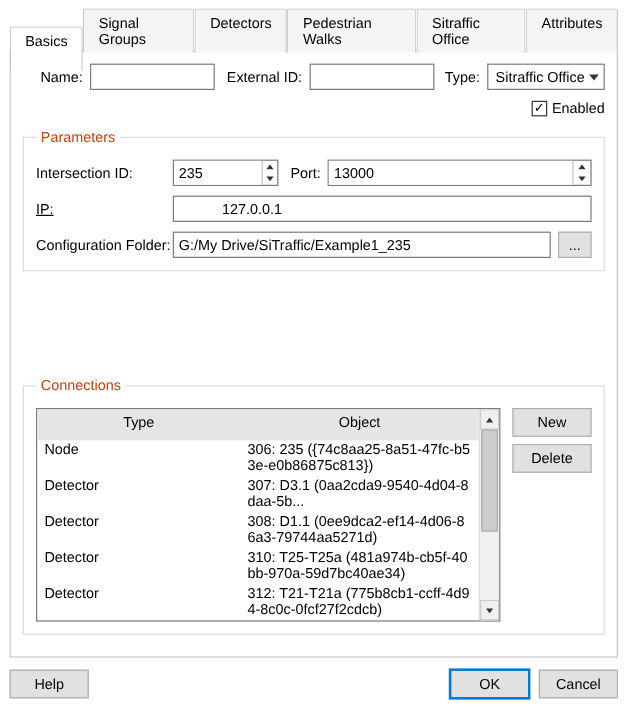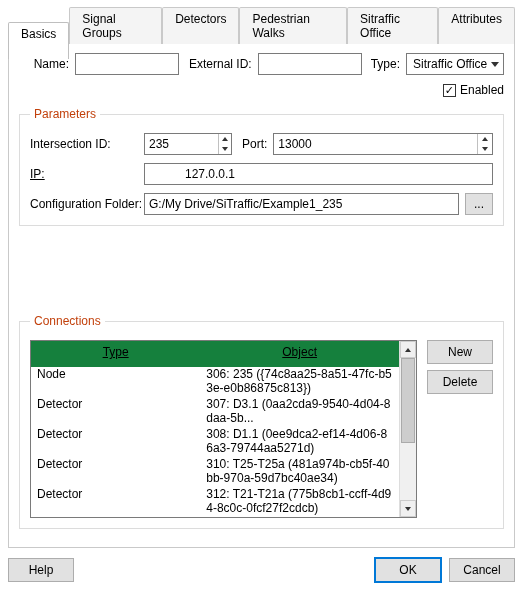--- a/index.html
+++ b/index.html
@@ -104,24 +104,23 @@
     background:#fff;
     flex:1;
     height: 178px;
     display:flex;
     position:relative;
     overflow:hidden;
   }
   .lb-content { flex:1; overflow:hidden;}
   .lb-head { display:flex; }
   .lb-head .hc {
-    background:#15803d;
+    background:#e5e5e5;
     text-align:center;
     padding:4px 0 8px 0;
-    text-decoration:underline;
   }
   .lb-head .hc:first-child{ width:46%; }
   .lb-head .hc:last-child{ width:54%; }
   .lb-rows { }
   .lb-row { display:flex; }
   .lb-row .c1 { width:46%; padding:0 6px 2px 6px;}
   .lb-row .c2 { width:54%; padding:0 6px 2px 6px; word-break:break-all;}
   .scrollbar { width:17px; background:#f0f0f0; border-left:1px solid #ddd; display:flex; flex-direction:column;}
   .scrollbar .sbb{height:17px; display:flex; align-items:center; justify-content:center; background:#f0f0f0; border:1px solid #ccc;}
   .scrollbar .track{flex:1; position:relative;}

